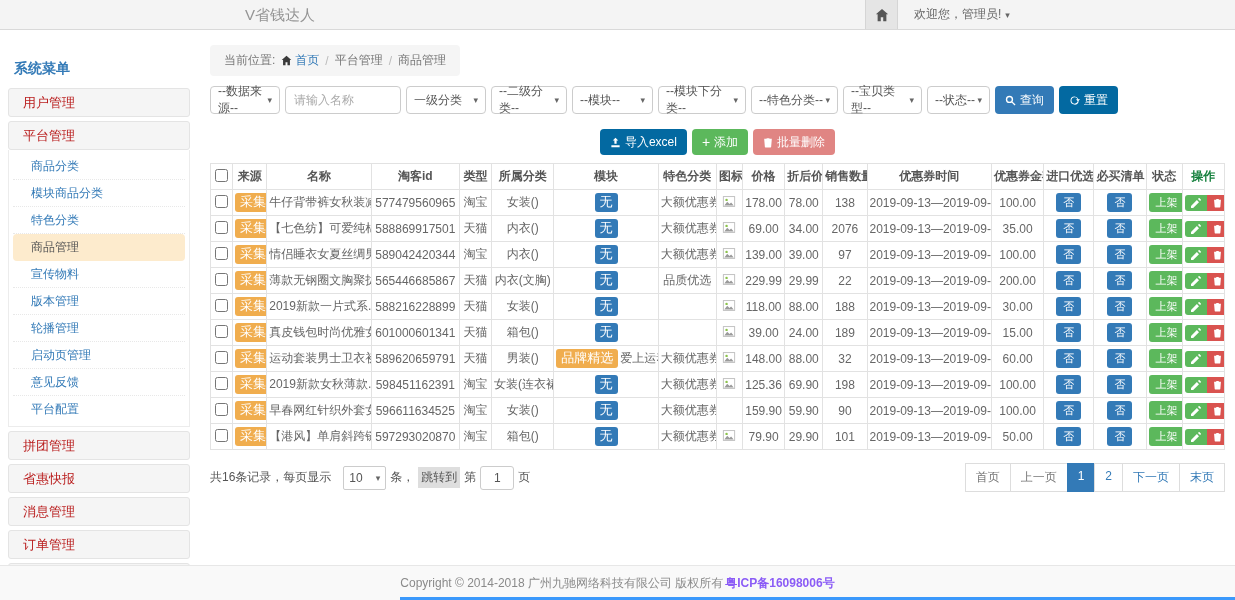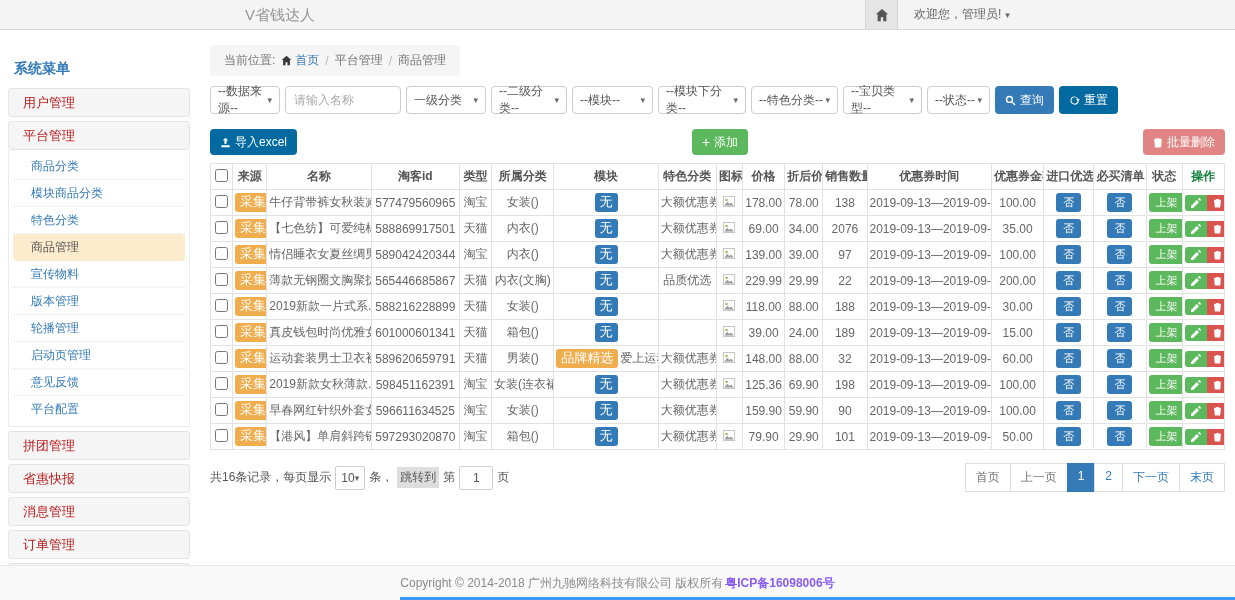--- a/index.html
+++ b/index.html
@@ -30,21 +30,21 @@
   .breadcrumb .sep { color:#bbb; }
   .filters { margin-top:10px; display:flex; gap:5px; align-items:center; }
   .sel { height:28px; border:1px solid #ccc; border-radius:4px; background:#fff; display:flex; align-items:center; justify-content:space-between; padding:0 7px; font-size:12px; color:#555; cursor:pointer; flex:0 0 auto; }
   .txt-input { height:28px; border:1px solid #ccc; border-radius:4px; padding:0 8px; font-size:12px; color:#555; font-family:inherit; }
   .txt-input::placeholder { color:#aaa; }
   .btn { height:28px; border:none; border-radius:4px; color:#fff; font-size:12px; padding:0 10px; display:inline-flex; align-items:center; gap:4px; cursor:pointer; font-family:inherit; }
   .btn-primary { background:#337ab7; }
   .btn-info { background:#0369a1; }
   .btn-success { background:#5cb85c; }
   .btn-danger-light { background:#e08583; }
-  .toolbar { margin-top:15px; display:flex; justify-content:space-between; gap:5px; }
+  .toolbar { margin-top:15px; display:flex; justify-content:center; gap:5px; }
   .toolbar .btn { height:26px; }
   
   table { margin-top:8px; width:100%; border-collapse:collapse; table-layout:fixed; }
   th,td { border:1px solid #e2e2e2; height:26px; padding:0 2px; text-align:center; font-size:12px; color:#666; white-space:nowrap; overflow:hidden; }
   th { font-weight:bold; color:#555; }
   th.op-col { color:#15803d; }
   td.name-cell { color:#666; }
   .badge { display:inline-block; padding:2px 5px; border-radius:3px; color:#fff; font-size:13px; line-height:1.1; }
   .badge-orange { background:#f0ad4e; }
   .badge-blue { background:#337ab7; }
@@ -52,21 +52,21 @@
   .mini-btn { display:inline-block; border:none; padding:3px 7px; border-radius:3px; color:#fff; font-size:11px; cursor:pointer; font-family:inherit; line-height:1.1; }
   .mini-blue { background:#337ab7; }
   .mini-green { background:#5cb85c; }
   .op-group { display:inline-flex; }
   .op-group button { border:none; padding:3px 6px; cursor:pointer; display:inline-flex; align-items:center; }
   .op-edit { background:#5cb85c; border-radius:3px 0 0 3px; }
   .op-del { background:#d9534f; border-radius:0 3px 3px 0; }
   
   .pagi-row { margin-top:13px; display:flex; justify-content:space-between; align-items:center; font-size:12px; color:#555; }
   .pagi-left { display:flex; align-items:center; gap:4px; }
-  .pp-select { height:24px; border:1px solid #ccc; border-radius:2px; background:#fff; display:inline-flex; align-items:center; gap:0; padding:0 5px; cursor:pointer; }
+  .pp-select { height:24px; border:1px solid #ccc; border-radius:2px; background:#fff; display:inline-flex; align-items:center; gap:13px; padding:0 5px; cursor:pointer;margin-left:8px; }
   .jump-label { background:#dedede; padding:2px 3px; }
   .jump-input { width:34px; height:24px; border:1px solid #ccc; border-radius:3px; text-align:center; font-size:12px; font-family:inherit; color:#555; }
   .pager { display:flex; }
   .pager .pg { border:1px solid #ddd; background:#fff; padding:5px 10px; margin-left:-1px; font-size:12px; color:#337ab7; cursor:pointer; }
   .pager .pg.plain { color:#777; }
   .pager .pg.active { background:#337ab7; border-color:#337ab7; color:#fff; }
   
   .footer { position:absolute; left:0; right:0; bottom:0; height:35px; background:#f9f9f9; border-top:1px solid #e7e7e7; display:flex; align-items:center; justify-content:center; gap:2px; font-size:12px; color:#8a8a8a; z-index:5; }
   .footer .icp { color:#8b5cf6; cursor:pointer;font-weight:bold; }
   .bottom-bar { position:absolute; left:400px; right:0; bottom:0; height:3px; background:#3b99fc; z-index:6; }

